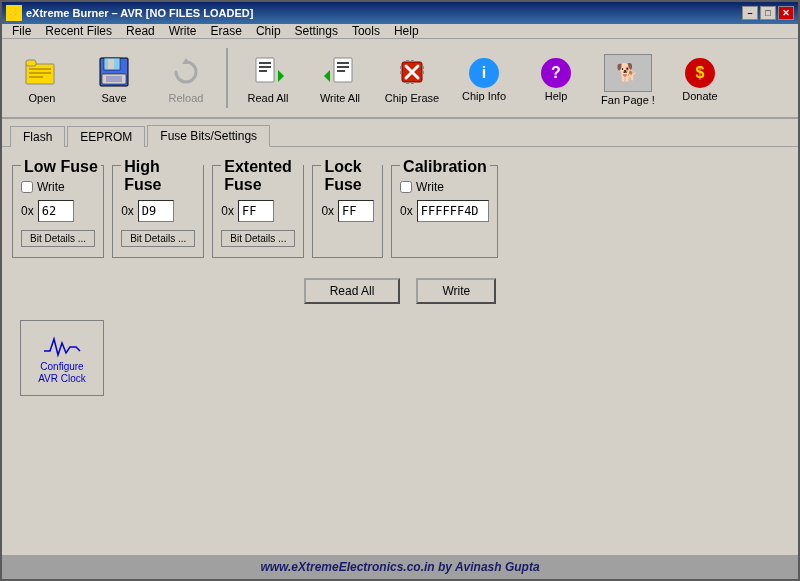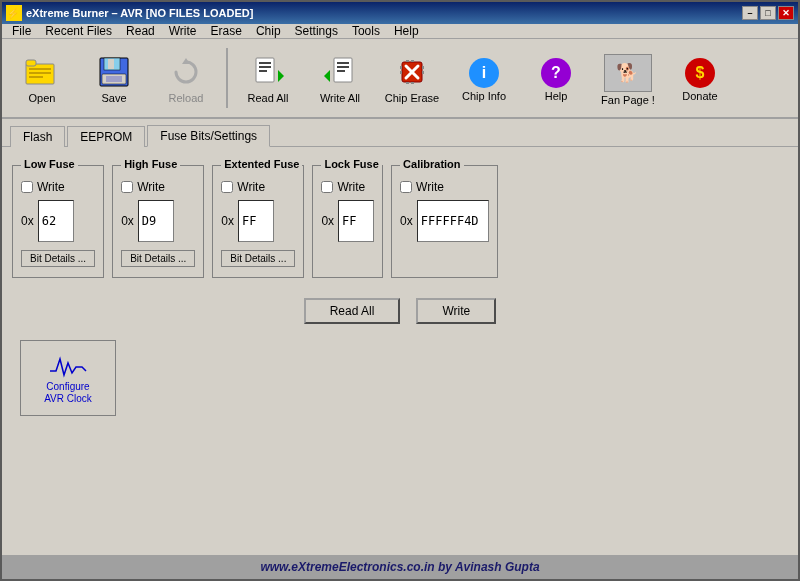--- a/index.html
+++ b/index.html
@@ -210,21 +210,21 @@
       background: #d4d0c8;
       padding: 6px 8px 10px 8px;
       position: relative;
     }
     .fuse-group-title {
       position: absolute;
       top: -8px;
       left: 8px;
       background: #d4d0c8;
       padding: 0 3px;
-      font-size: 11px;
+      font-size: 16px;
       font-weight: bold;
     }
     .fuse-row {
       display: flex;
       align-items: center;
       gap: 4px;
       margin-top: 8px;
     }
     .fuse-checkbox {
       width: 12px;
@@ -242,21 +242,21 @@
       gap: 4px;
       margin-top: 6px;
     }
     .fuse-prefix {
       font-size: 12px;
     }
     .fuse-input {
       border: 1px inset #808080;
       background: white;
       font-size: 12px;
-      padding: 13px 3px;
+      padding: 3px 3px;
       font-family: monospace;
     }
     .fuse-input-small {
       width: 36px;
     }
     .fuse-input-large {
       width: 72px;
     }
     .bit-details-btn {
       background: #d4d0c8;
@@ -281,21 +281,21 @@
       padding: 4px 24px;
       font-size: 12px;
       cursor: pointer;
       min-width: 80px;
     }
 
     
     .avr-clock-btn {
       border: 1px solid #808080;
       background: #d4d0c8;
-      width: 96px;
+      width: 84px;
       height: 76px;
       display: flex;
       flex-direction: column;
       align-items: center;
       justify-content: center;
       cursor: pointer;
       margin-top: 16px;
       margin-left: 8px;
     }
     .avr-clock-svg {

